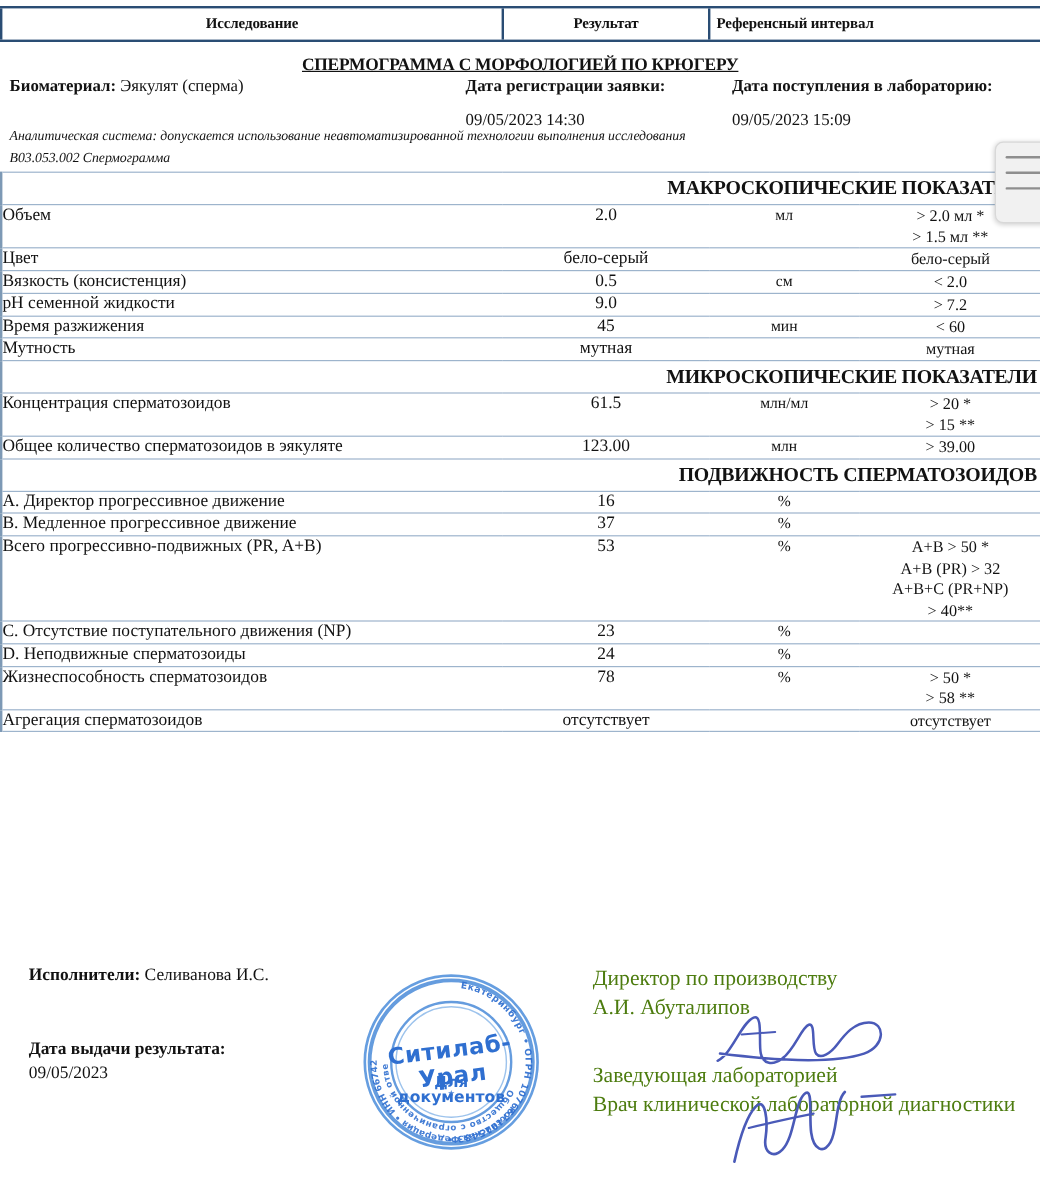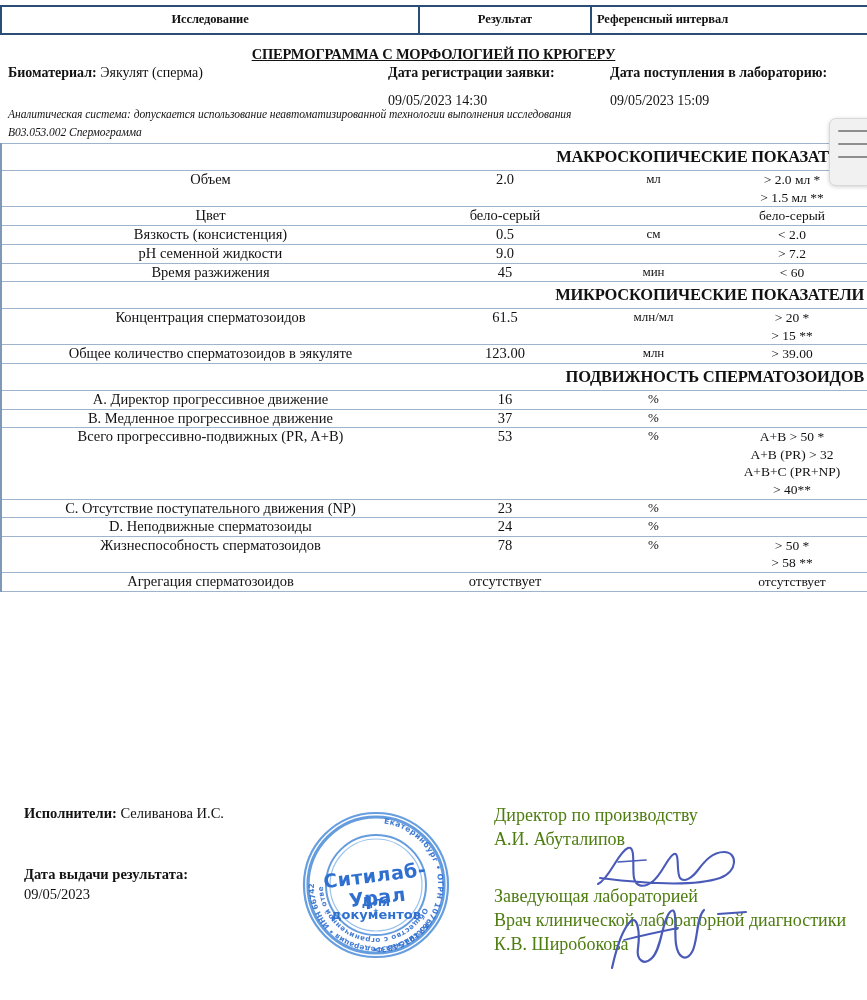--- a/index.html
+++ b/index.html
@@ -89,21 +89,21 @@
     padding: 0;
     vertical-align: top;
   }
   .tbl tr > td:first-child { border-left: 2px solid #7d99b5; }
 
   col.w1 { width: 418px; }
   col.w2 { width: 172px; }
   col.w3 { width: 125px; }
   col.w4 { width: 152px; }
 
-  .c-name   { text-align: center;   padding: 3px 4px 4px 9px; font-size: 14.5px; line-height: 1.22; }
+  .c-name   { text-align: left;   padding: 3px 4px 4px 9px; font-size: 14.5px; line-height: 1.22; }
   .c-result { text-align: center; padding: 3px 8px 4px 8px; font-size: 14.5px; line-height: 1.22; }
   .c-unit   { text-align: center; padding: 5px 4px 4px 4px; font-size: 13px;  line-height: 1.22; }
   .c-ref    { text-align: center; padding: 3px 6px 4px 6px; font-size: 13.5px; line-height: 1.30; }
   .c-ref div { white-space: nowrap; }
 
   .section-row td {
     font-weight: bold;
     font-size: 16.5px;
     padding: 3px 4px 3px 9px;
     letter-spacing: -0.25px;
@@ -256,20 +256,28 @@
           </td>
         </tr>
         <tr>
           <td class="c-name">Время разжижения</td>
           <td class="c-result">45</td>
           <td class="c-unit">мин</td>
           <td class="c-ref">
             <div>&lt; 60</div>
           </td>
         </tr>
+        <tr>
+          <td class="c-name">Мутность</td>
+          <td class="c-result">мутная</td>
+          <td class="c-unit"></td>
+          <td class="c-ref">
+            <div>мутная</div>
+          </td>
+        </tr>
         <tr class="section-row">
           <td colspan="4">МИКРОСКОПИЧЕСКИЕ ПОКАЗАТЕЛИ</td>
         </tr>
         <tr>
           <td class="c-name">Концентрация сперматозоидов</td>
           <td class="c-result">61.5</td>
           <td class="c-unit">млн/мл</td>
           <td class="c-ref">
             <div>&gt; 20 *</div>
             <div>&gt; 15 **</div>
@@ -361,21 +369,20 @@
   </div>
 
   <div class="sig-block sig-a">
     <div>Директор по производству</div>
     <div>А.И. Абуталипов</div>
   </div>
 
   <div class="sig-block sig-b">
     <div>Заведующая лабораторией</div>
     <div>Врач клинической лабораторной диагностики</div>
-    <div>К.В. Широбокова</div>
   </div>
 </div>
 
 <div class="stamp">
   <svg width="158" height="158" viewBox="0 0 158 158">
     <defs>
       <path id="ringOuter" d="M 79,79 m -62,0 a 62,62 0 1,1 124,0 a 62,62 0 1,1 -124,0"></path>
       <path id="ringInner" d="M 79,79 m -53,0 a 53,53 0 1,1 106,0 a 53,53 0 1,1 -106,0"></path>
     </defs>
     <circle cx="79" cy="79" r="72" fill="none" stroke="#4b8ddb" stroke-width="2.2" opacity="0.85"></circle>

